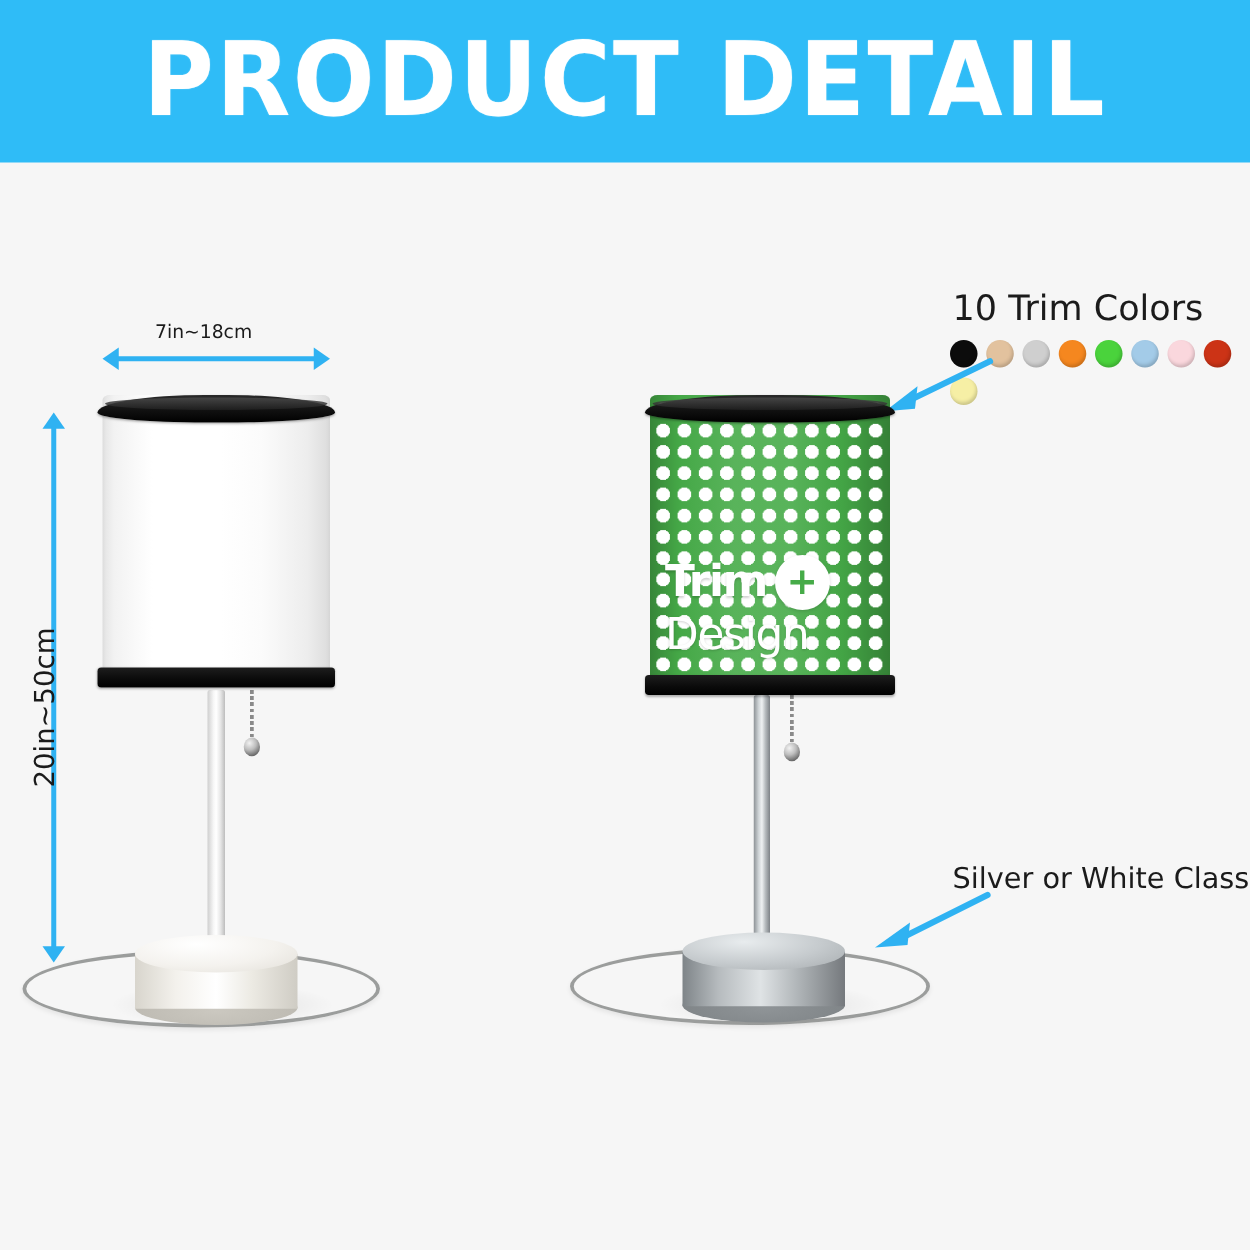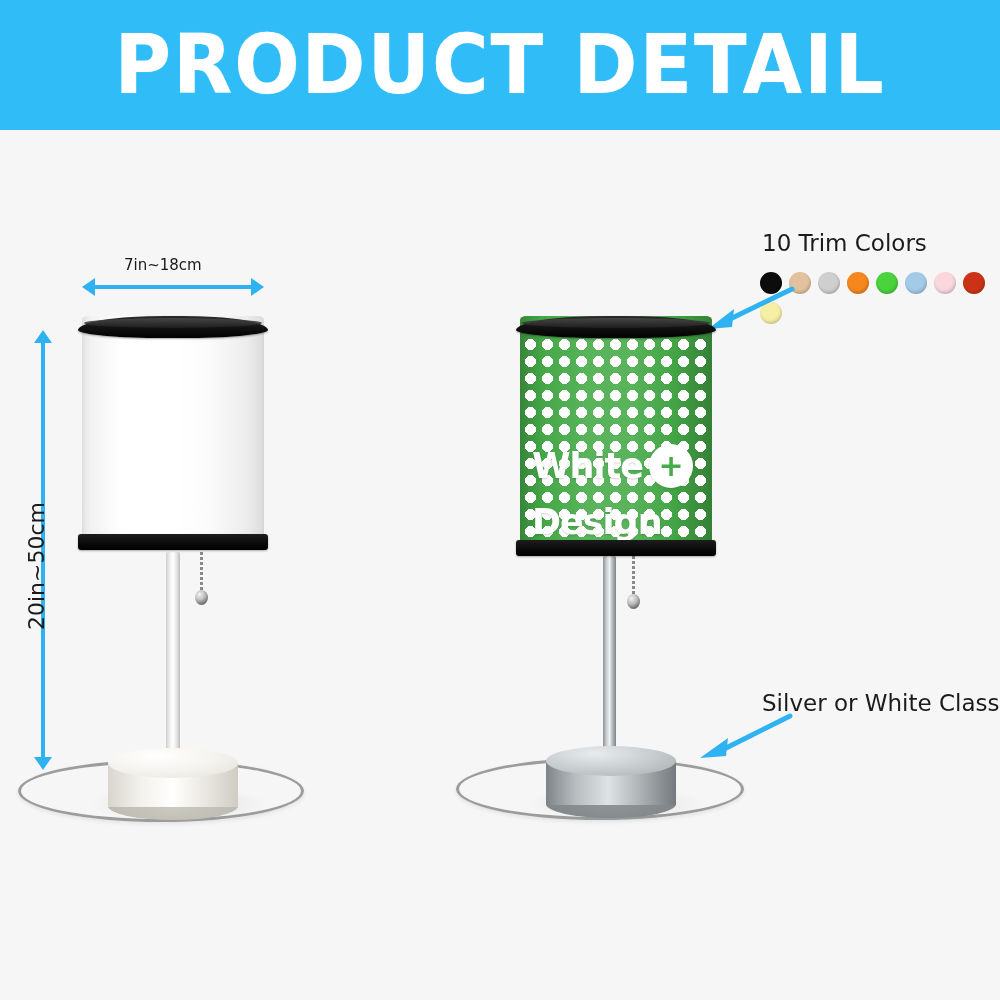--- a/index.html
+++ b/index.html
@@ -205,24 +205,24 @@
     </div>
   </div>
 
   <div class="lamp">
 
     <div class="shade shade-green" style="left:520px;top:316px;width:192px;height:234px;">
       <div class="shade-body"></div>
 
       <div style="position:absolute;left:12px;top:128px;right:10px;z-index:2;">
         <div style="display:flex;align-items:center;gap:6px;">
-          <span style="color:#fff;font-size:35px;font-weight:bold;line-height:1;letter-spacing:-1px;text-shadow:0 1px 2px rgba(0,0,0,.18);">White</span>
+          <span style="color:#fff;font-size:35px;font-weight:bold;line-height:1;letter-spacing:-1px;text-shadow:0 1px 2px rgba(0,0,0,.18);">Trim</span>
           <span style="display:inline-flex;align-items:center;justify-content:center;width:44px;height:44px;border-radius:50%;background:#ffffff;color:#46ab48;font-size:30px;font-weight:bold;line-height:1;box-shadow:0 1px 3px rgba(0,0,0,.15);">+</span>
         </div>
-        <div style="color:#fff;font-size:35px;font-weight:bold;line-height:1.05;letter-spacing:-1px;margin-top:16px;text-shadow:0 1px 2px rgba(0,0,0,.18);">Design</div>
+        <div style="color:#fff;font-size:35px;font-weight:normal;line-height:1.05;letter-spacing:-1px;margin-top:2px;text-shadow:0 1px 2px rgba(0,0,0,.18);">Design</div>
       </div>
 
       <div class="trim-top">
         <div class="trim-top-cap"></div>
       </div>
       <div class="trim-bottom"></div>
     </div>
 
     <div class="chain" style="left:632px;top:556px;height:44px;"></div>
     <div class="chain-bead" style="left:627px;top:594px;"></div>
@@ -232,21 +232,21 @@
     <div class="cord-ring" style="left:456px;top:758px;width:282px;height:56px;"></div>
 
     <div class="shadow-blob" style="left:526px;top:786px;width:180px;height:36px;"></div>
     <div class="base base-silver" style="left:546px;top:746px;width:130px;height:72px;">
       <div class="base-bottom"></div>
       <div class="base-side"></div>
       <div class="base-top"></div>
     </div>
   </div>
 
-  <div class="label" style="left:762px;top:230px;font-size:23px;">10 Trim Colors</div>
+  <div class="label" style="left:762px;top:230px;font-size:28px;">10 Trim Colors</div>
 
   <div class="swatch-wrap" style="left:760px;top:272px;width:230px;height:60px;">
     <span class="swatch" style="left: 0px; top: 0px; background: rgb(12, 12, 12);"></span>
     <span class="swatch" style="left: 29px; top: 0px; background: rgb(226, 194, 158);"></span>
     <span class="swatch" style="left: 58px; top: 0px; background: rgb(207, 207, 207);"></span>
     <span class="swatch" style="left: 87px; top: 0px; background: rgb(245, 135, 31);"></span>
     <span class="swatch" style="left: 116px; top: 0px; background: rgb(74, 211, 60);"></span>
     <span class="swatch" style="left: 145px; top: 0px; background: rgb(163, 203, 232);"></span>
     <span class="swatch" style="left: 174px; top: 0px; background: rgb(250, 215, 221);"></span>
     <span class="swatch" style="left: 203px; top: 0px; background: rgb(204, 51, 22);"></span>

